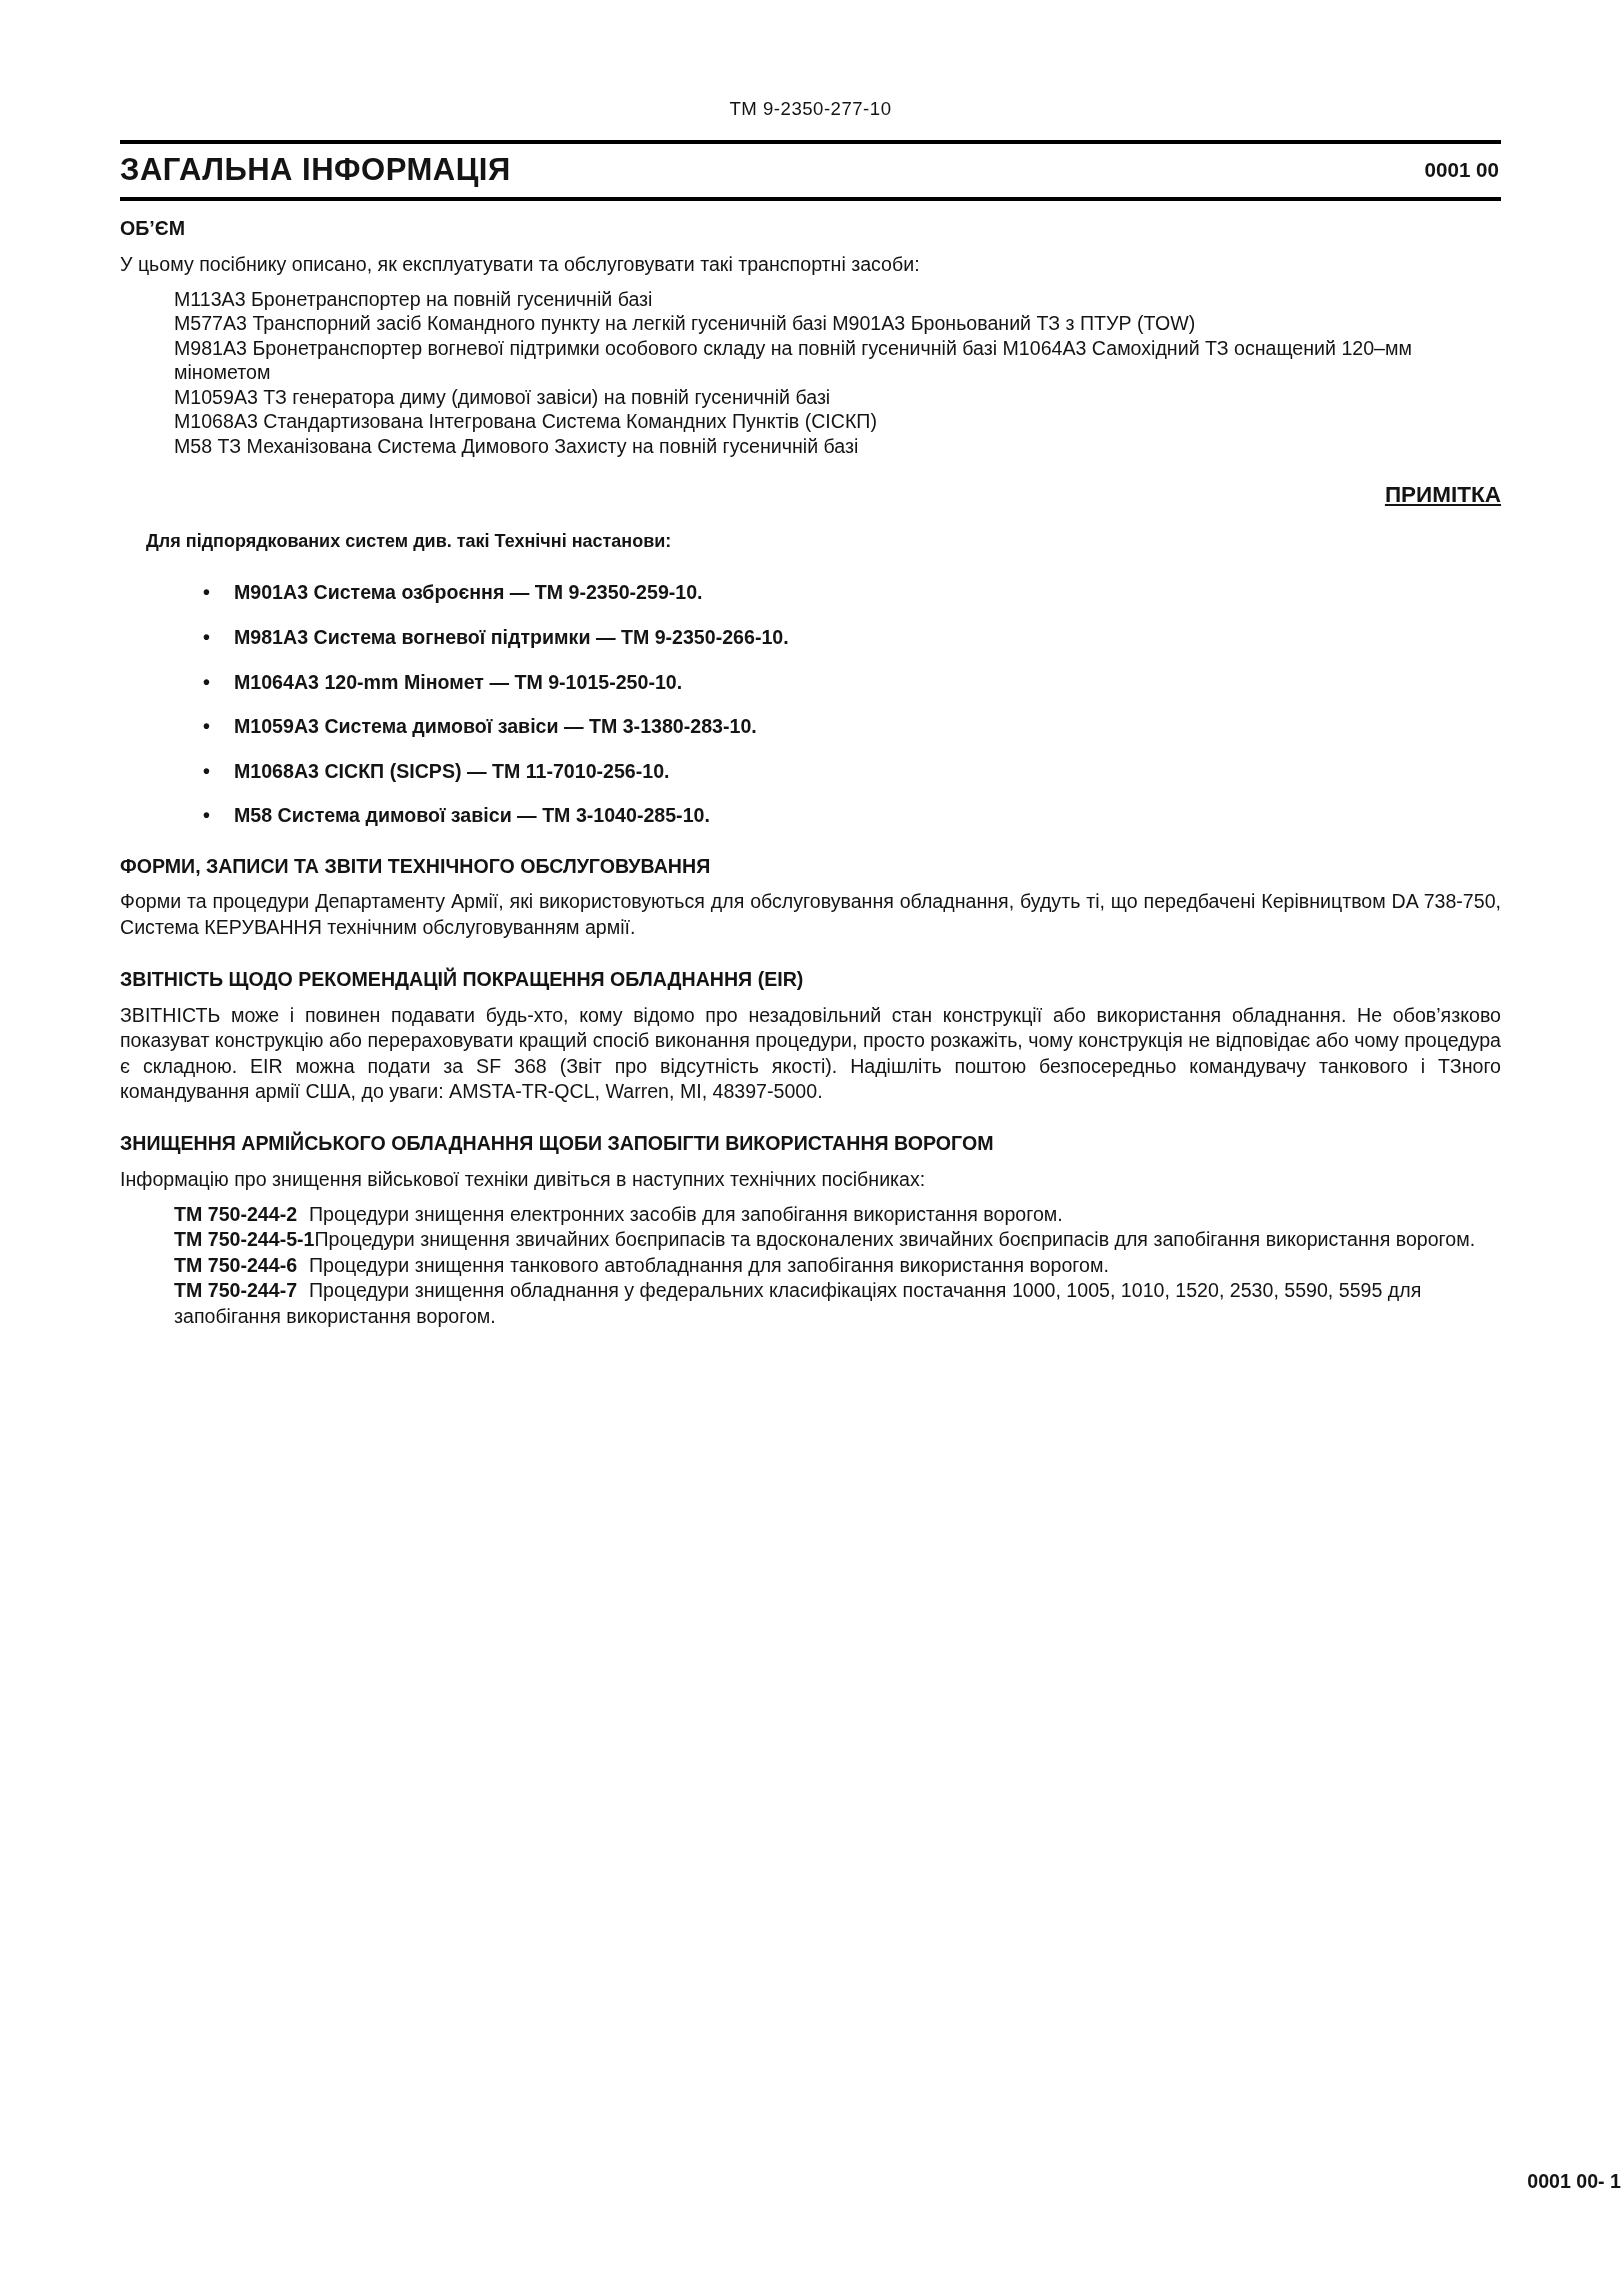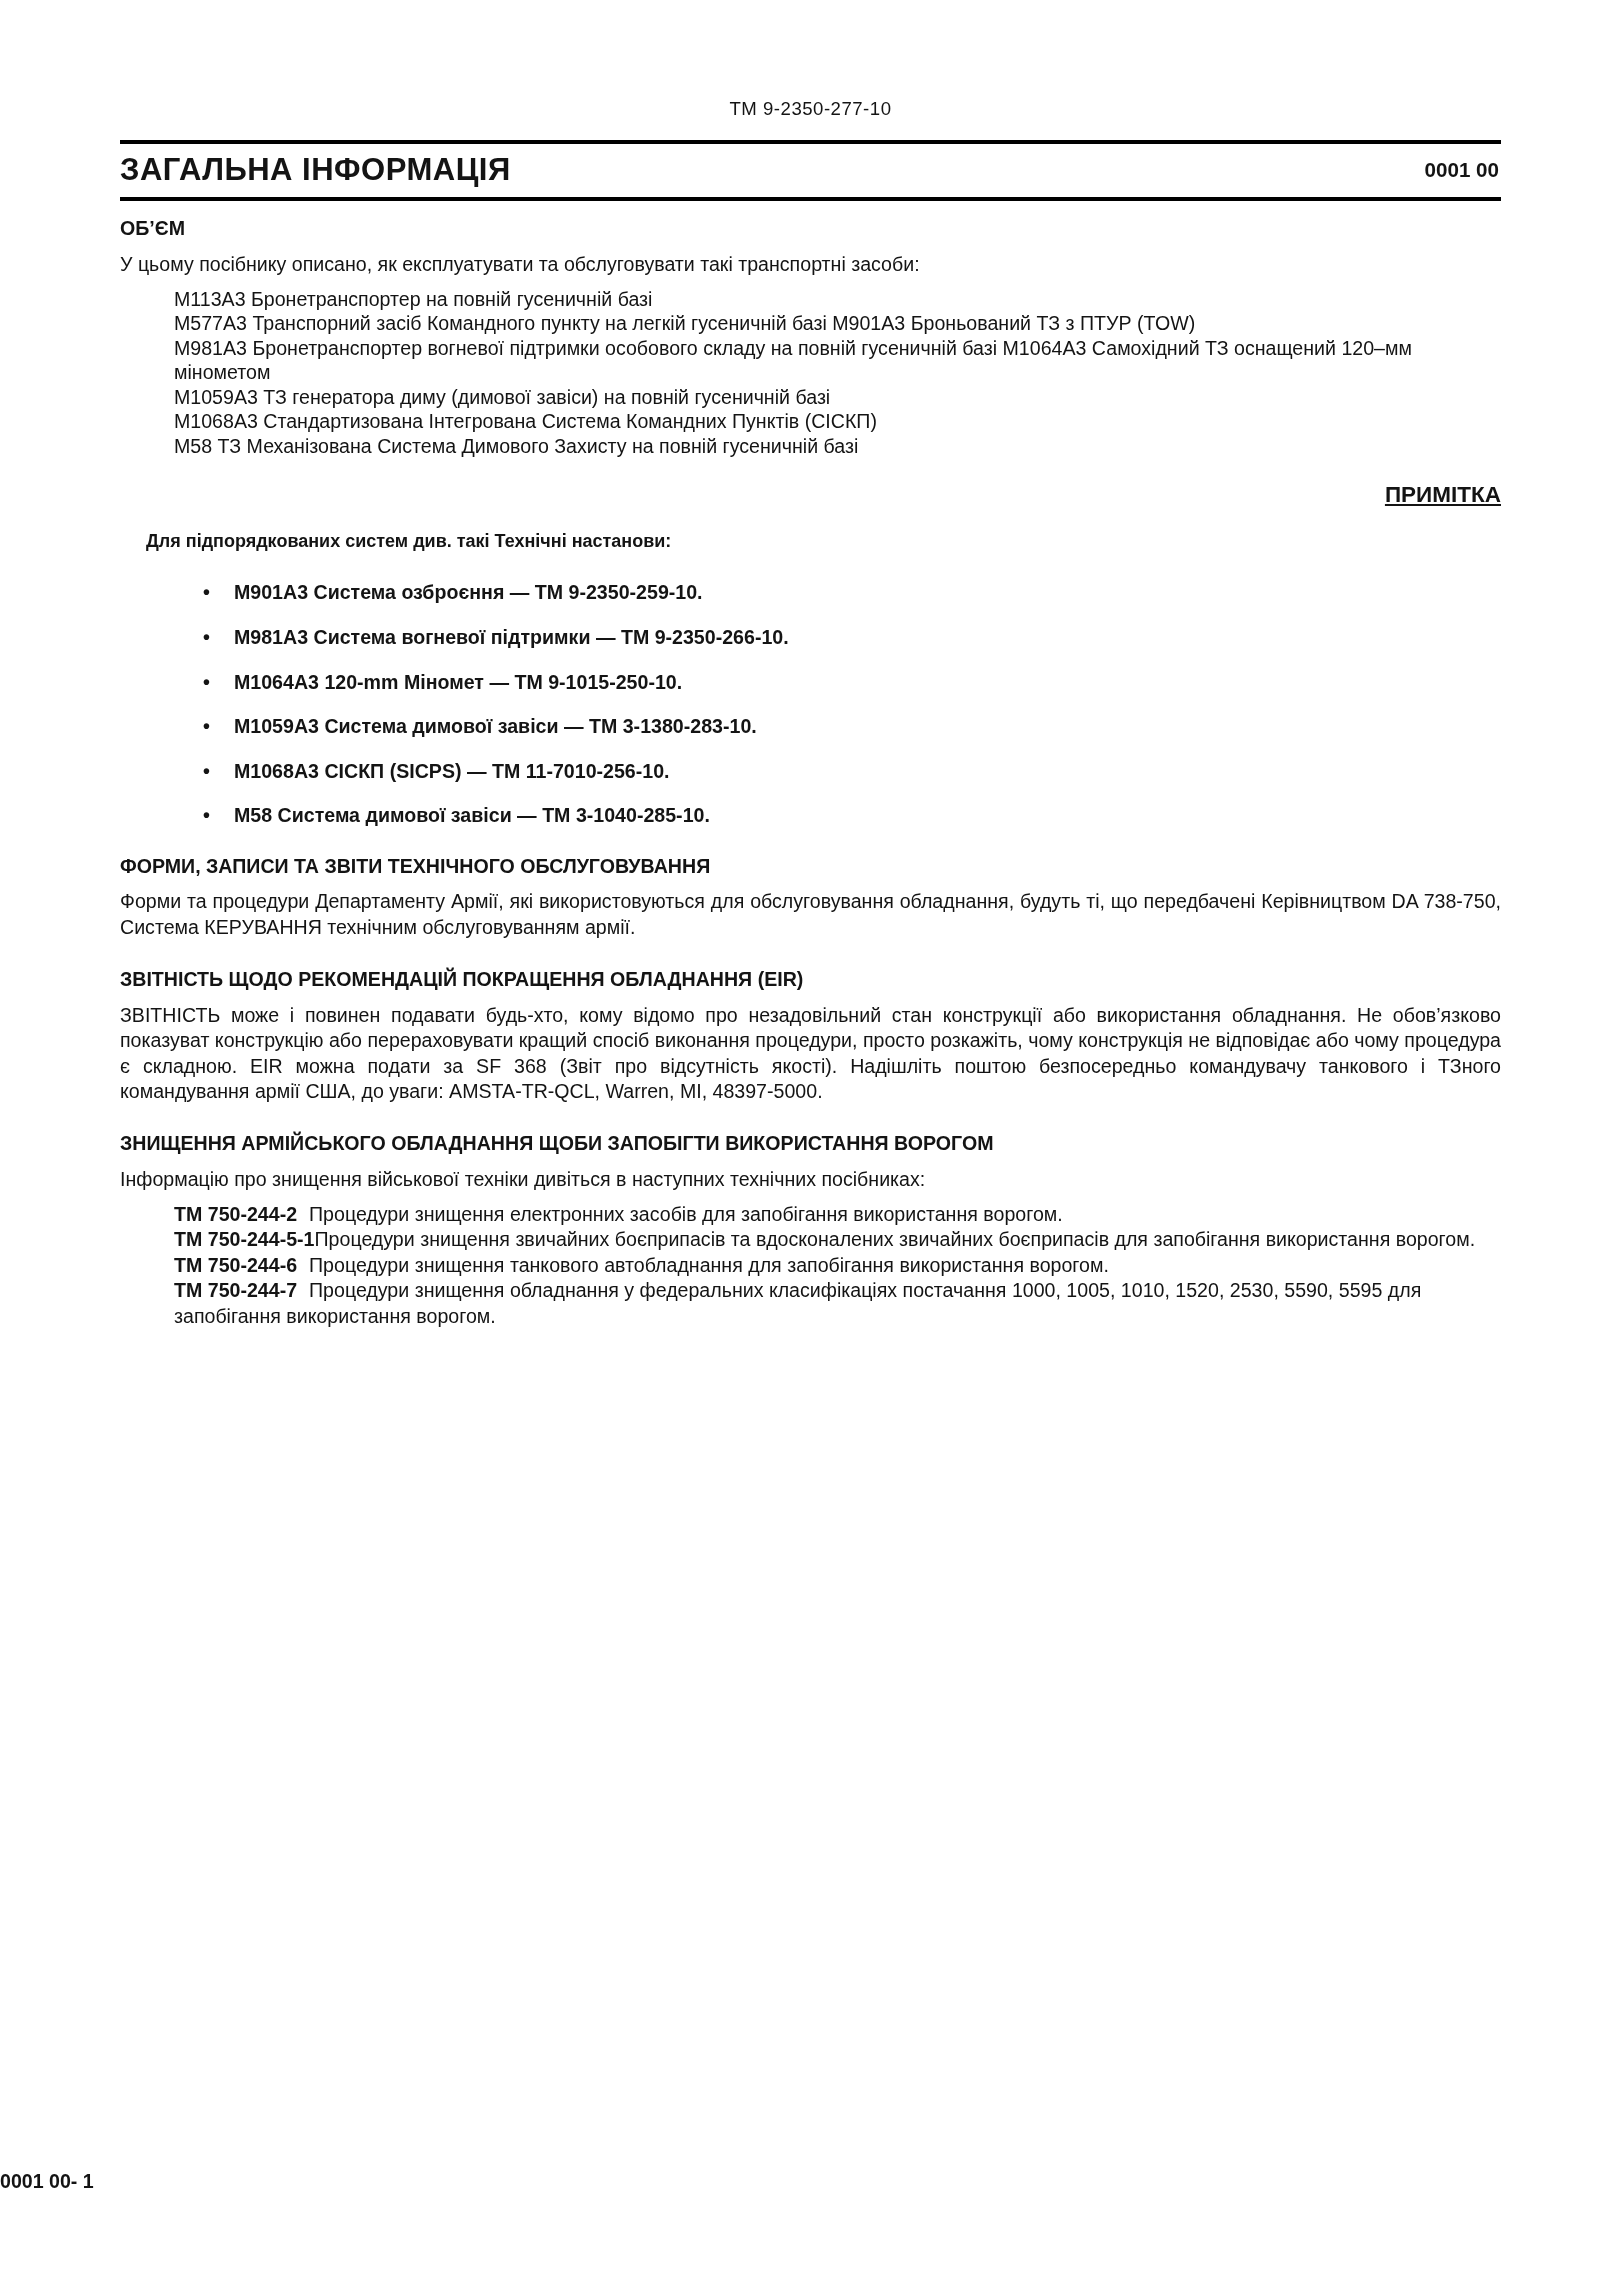--- a/index.html
+++ b/index.html
@@ -97,21 +97,21 @@
   .tm-num {
     display: inline-block;
     min-width: 135px;
     font-weight: bold;
   }
   .page-footer {
     position: absolute;
     left: 0;
     bottom: 100px;
     width: 100%;
-    text-align: left;
+    text-align: right;
     font-size: 19.6px;
     font-weight: bold;
   }
 </style>
 </head>
 <body>
 
 <div class="page">
 
   <div class="doc-header">ТМ  9-2350-277-10</div>

